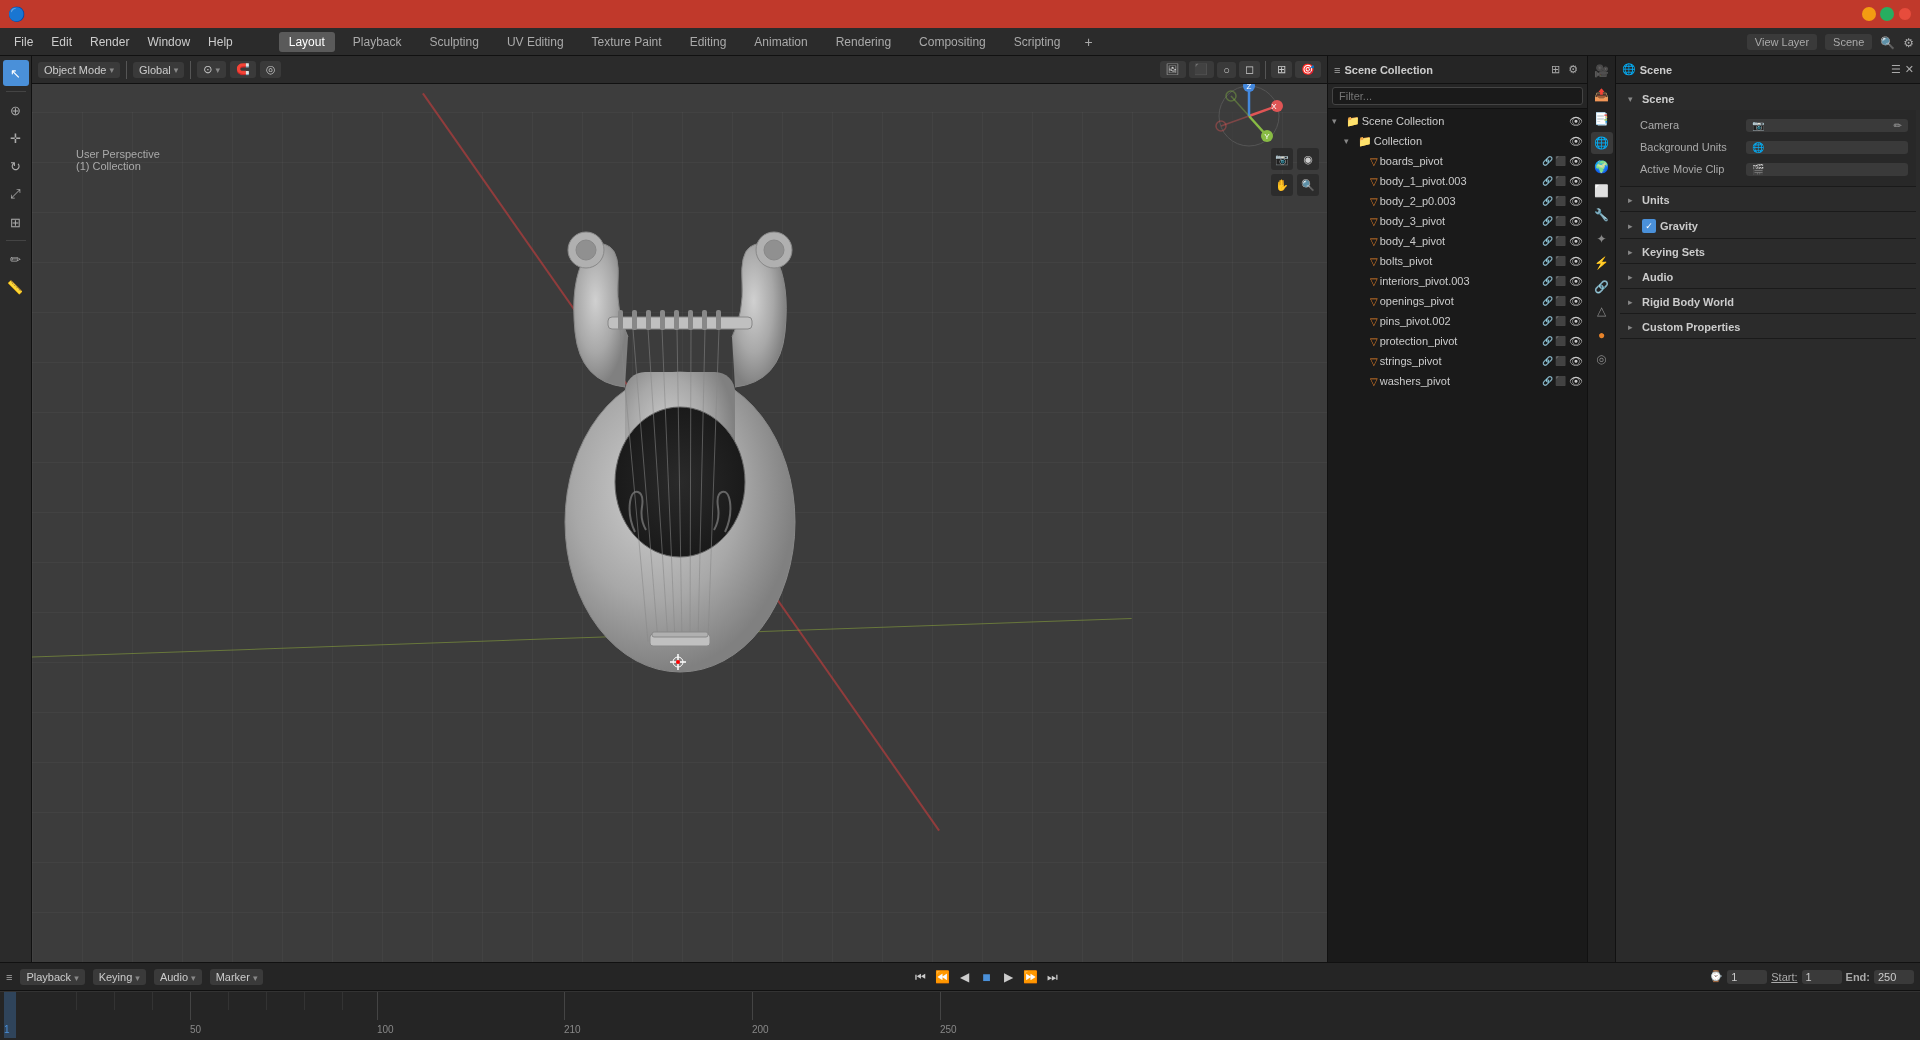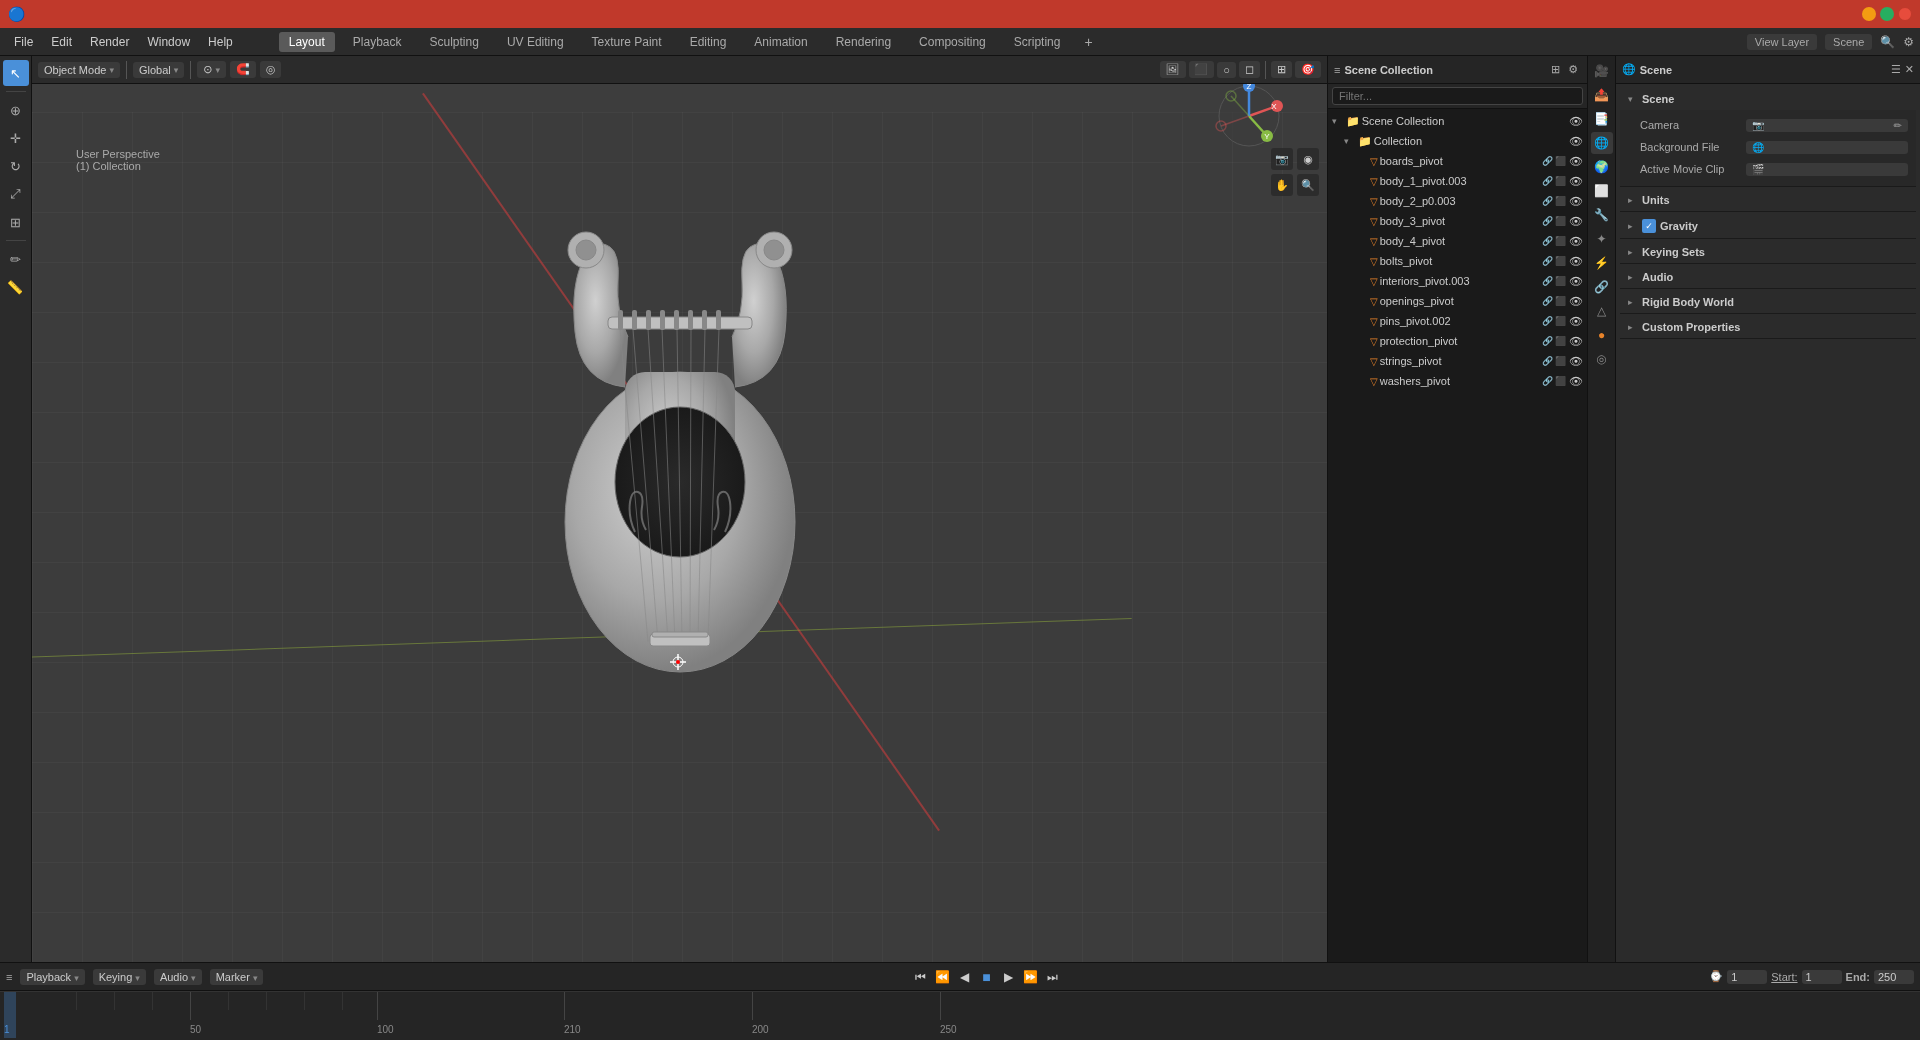--- a/index.html
+++ b/index.html
@@ -448,21 +448,21 @@
     <div class="ws-tab">UV Editing</div>
     <div class="ws-tab">Texture Paint</div>
     <div class="ws-tab">Editing</div>
     <div class="ws-tab">Animation</div>
     <div class="ws-tab">Rendering</div>
     <div class="ws-tab">Compositing</div>
     <div class="ws-tab">Scripting</div>
     <div class="plus-btn">+</div>
   </div>
   <div style="flex:1;"></div>
-  <div style="display:flex;align-items:center;gap:8px;color:#aaa;font-size:11px;">
+  <div style="display:flex;align-items:flex-end;gap:8px;color:#aaa;font-size:11px;">
     <span style="background:#3a3a3a;padding:2px 8px;border-radius:3px;cursor:pointer;">View Layer</span>
     <span style="background:#3a3a3a;padding:2px 8px;border-radius:3px;cursor:pointer;">Scene</span>
     <span style="font-size:12px;">🔍</span>
     <span style="font-size:12px;">⚙</span>
   </div>
 </div>
 
 <div style="display:flex; height: calc(1040px - 28px - 28px - 56px - 22px); width:1920px;">
 
   <div id="left-toolbar">
@@ -795,21 +795,21 @@
           <div class="scene-section-content">
             <div class="scene-row">
               <span class="scene-row-label">Camera</span>
               <div class="scene-row-value">
                 <span style="font-size:10px;">📷</span>
                 <span></span>
                 <span style="margin-left:auto;font-size:10px;color:#aaa;">✏</span>
               </div>
             </div>
             <div class="scene-row">
-              <span class="scene-row-label">Background File</span>
+              <span class="scene-row-label">Background Units</span>
               <div class="scene-row-value">
                 <span style="font-size:10px;">🌐</span>
                 <span></span>
               </div>
             </div>
             <div class="scene-row">
               <span class="scene-row-label">Active Movie Clip</span>
               <div class="scene-row-value">
                 <span style="font-size:10px;">🎬</span>
                 <span></span>

